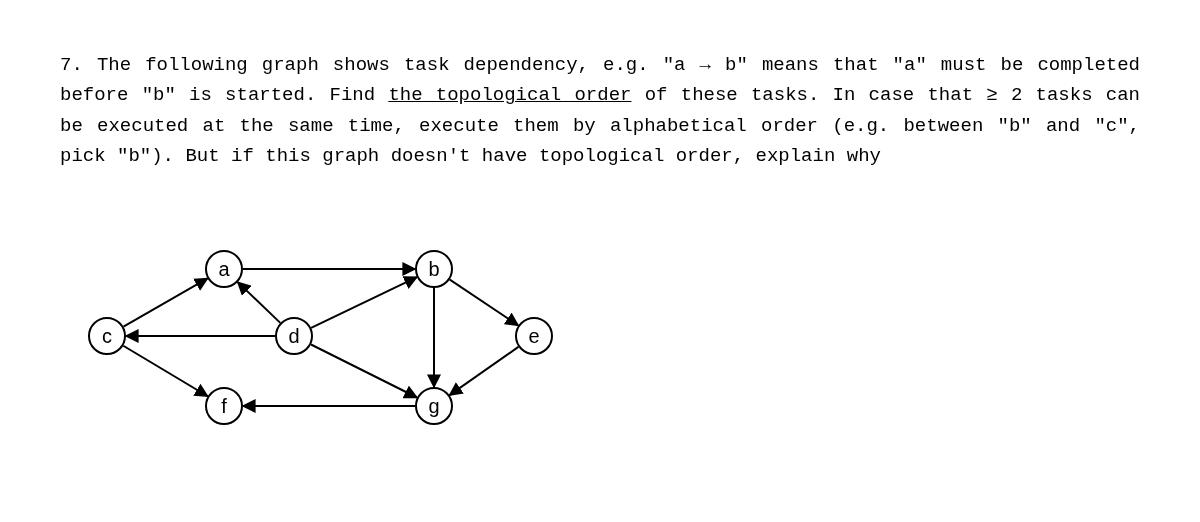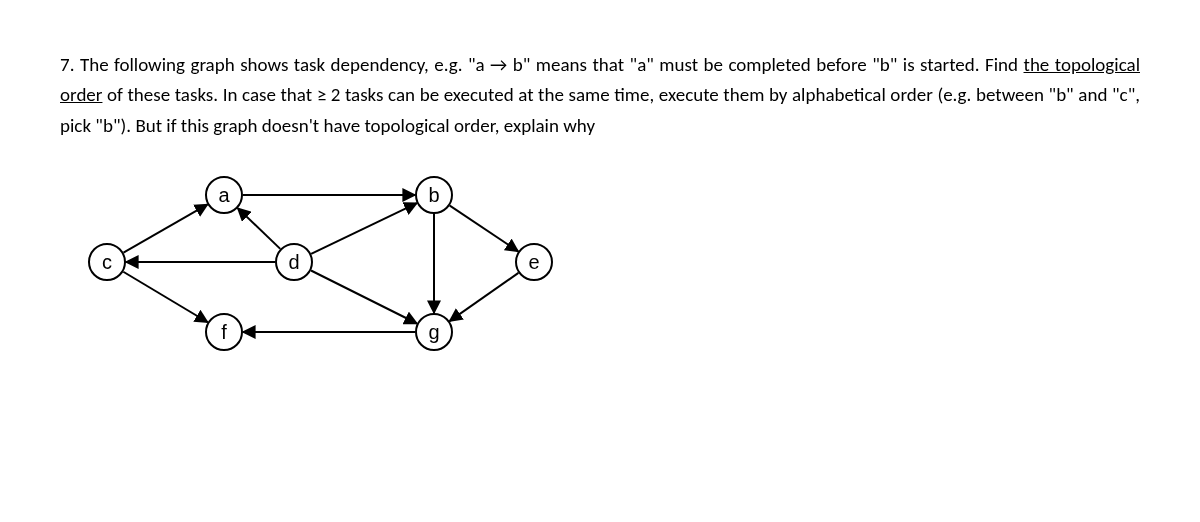--- a/index.html
+++ b/index.html
@@ -9,21 +9,22 @@
     font-size: 19px;
     color: #000;
     background: #fff;
     width: 1200px;
     height: 522px;
     box-sizing: border-box;
     line-height: 1.6;
   }
   .question-text {
     text-align: justify;
-    margin-bottom: 17px;
+    margin-bottom: 60px;
+    font-family: Liberation Mono, monospace;
   }
   .underline {
     text-decoration: underline;
   }
   .graph-area {
     position: relative;
     width: 520px;
     height: 240px;
     margin-left: 10px;
   }

